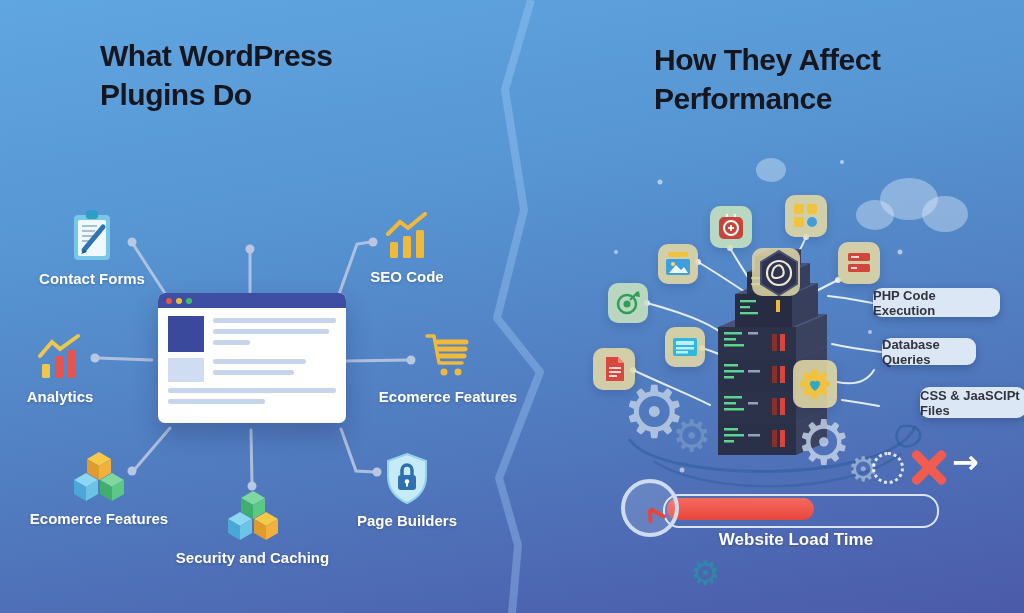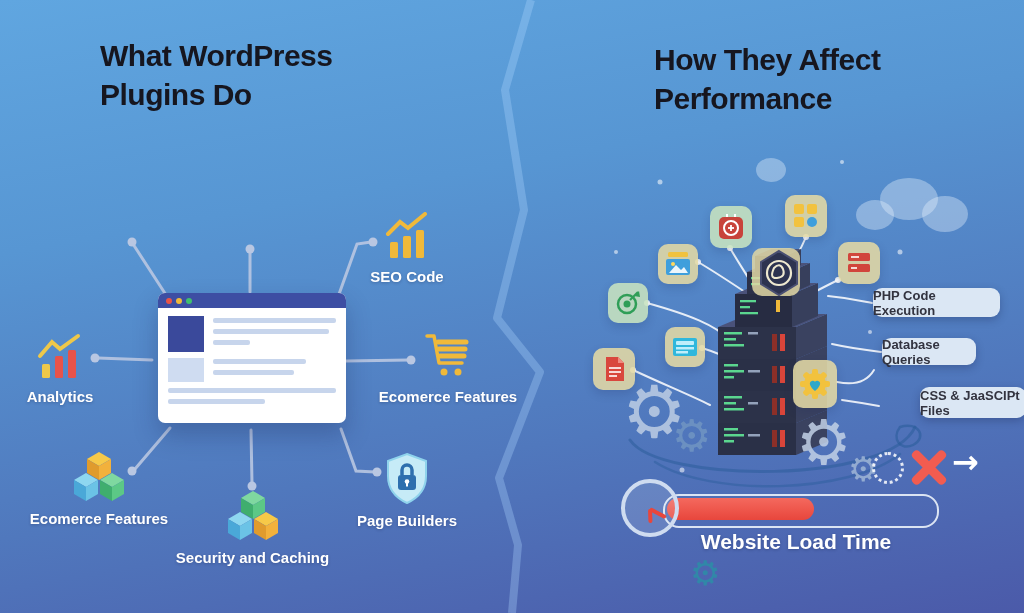--- a/index.html
+++ b/index.html
@@ -279,21 +279,21 @@
   </div>
   <div class="abs glyph" style="left:952px;top:446px;font-size:32px;color:#ffffff;font-weight:bold">→</div>
 
   <div class="abs" style="left:663px;top:494px;width:272px;height:30px;border:2px solid rgba(235,242,250,.9);border-radius:16px">
     <div class="abs" style="left: 2px; top: 2px; height: 22px; background: linear-gradient(rgb(244, 105, 94), rgb(232, 70, 60)); border-radius: 12px; width: 54%;"></div>
   </div>
   <div class="abs" style="left:621px;top:479px;width:50px;height:50px;border:4px solid #cfdcf0;border-radius:50%;background:rgba(240,246,252,.15)">
     <div class="abs" style="left:23px;top:8px;width:4px;height:18px;background:#e8463c;border-radius:2px;transform-origin:50% 100%;transform:rotate(118deg)"></div>
     <div class="abs" style="left:23px;top:12px;width:4px;height:14px;background:#e8463c;border-radius:2px;transform-origin:50% 100%;transform:rotate(178deg)"></div>
   </div>
-  <div class="abs" style="left:646px;top:530px;width:300px;text-align:center;color:#fff;font-weight:700;font-size:21px;text-shadow:0 1px 3px rgba(20,30,70,.3)">Website Load Time</div>
+  <div class="abs" style="left:646px;top:530px;width:300px;text-align:center;color:#fff;font-weight:700;font-size:17px;text-shadow:0 1px 3px rgba(20,30,70,.3)">Website Load Time</div>
 
   <div class="abs" style="left:158px;top:293px;width:188px;height:130px;border-radius:7px;overflow:hidden;background:#ffffff;box-shadow:0 12px 24px rgba(25,35,85,.28)">
     <div style="height:15px;background:#3d4ea3;display:flex;align-items:center;gap:4px;padding:0 8px">
       <span style="width:6px;height:6px;border-radius:50%;background:#e85548"></span>
       <span style="width:6px;height:6px;border-radius:50%;background:#f0b93a"></span>
       <span style="width:6px;height:6px;border-radius:50%;background:#3fbf6e"></span>
     </div>
     <div style="padding:8px 10px;display:flex;flex-direction:column;gap:6px">
       <div style="display:flex;gap:9px">
         <div style="width:36px;height:36px;background:#3a499b;flex:none"></div>
@@ -311,20 +311,36 @@
         </div>
       </div>
       <div style="display:flex;flex-direction:column;gap:6px">
         <div class="line" style="width:100%"></div>
         <div class="line" style="width:58%"></div>
       </div>
     </div>
   </div>
 
 
+  <div class="node" style="left:17px;top:210px;width:150px">
+    <svg width="38" height="52" viewBox="0 0 38 52">
+      <rect x="1" y="5" width="36" height="45" rx="4" fill="#79c7e8"></rect>
+      <rect x="13" y="0" width="12" height="9" rx="3" fill="#2f9ec7"></rect>
+      <rect x="5" y="10" width="28" height="36" rx="2" fill="#eef8fd"></rect>
+      <g stroke="#9fb8cc" stroke-width="1.8">
+        <line x1="9" y1="16" x2="24" y2="16"></line>
+          <line x1="9" y1="21" x2="22" y2="21"></line>
+        <line x1="9" y1="26" x2="20" y2="26"></line>
+          <line x1="9" y1="31" x2="18" y2="31"></line>
+      </g>
+      <line x1="11" y1="40" x2="30" y2="17" stroke="#2e74b5" stroke-width="5" stroke-linecap="round"></line>
+      <polygon points="8,44 11,39 14,42" fill="#1f5a94"></polygon>
+    </svg>
+    <div class="node-label">Contact Forms</div>
+  </div>
 
   <div class="node" style="left:337px;top:212px;width:140px">
     <svg width="46" height="48" viewBox="0 0 46 48">
       <rect x="6" y="30" width="8" height="16" rx="1.5" fill="#f0b93a"></rect>
       <rect x="19" y="24" width="8" height="22" rx="1.5" fill="#f0b93a"></rect>
       <rect x="32" y="18" width="8" height="28" rx="1.5" fill="#f0b93a"></rect>
       <polyline points="4,22 16,10 24,16 41,2" stroke="#f0b93a" stroke-width="4" fill="none" stroke-linecap="round"></polyline>
     </svg>
     <div class="node-label">SEO Code</div>
   </div>

